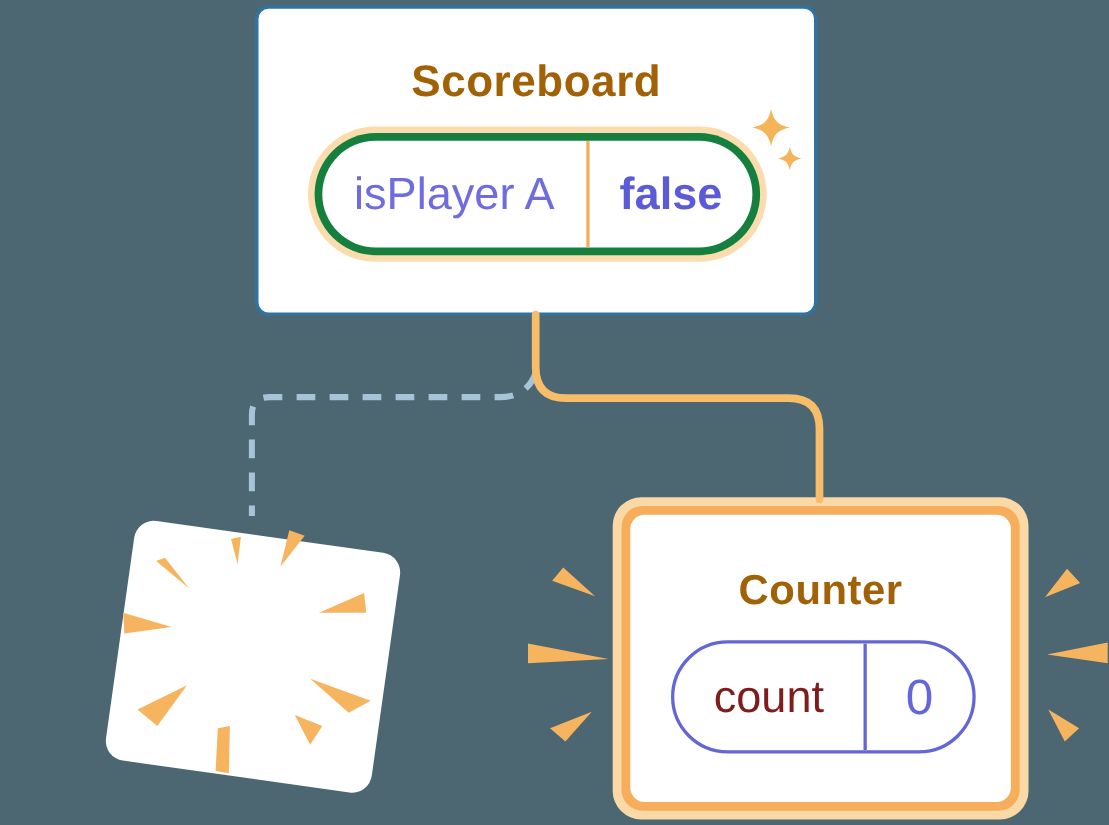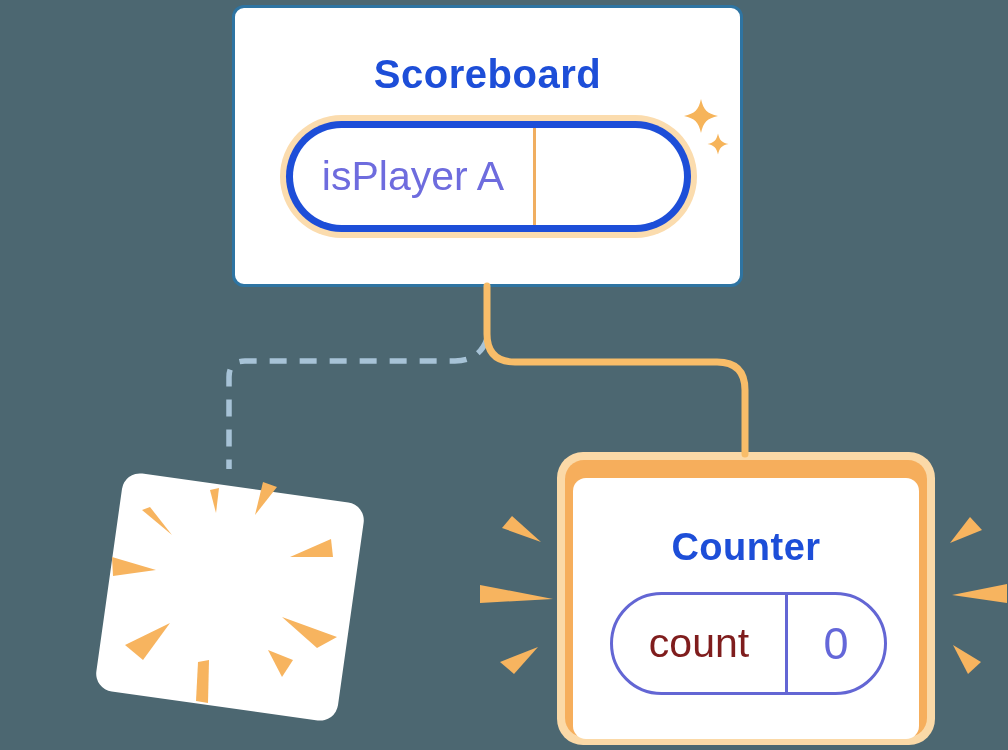--- a/index.html
+++ b/index.html
@@ -10,32 +10,32 @@
   }
   .abs{position:absolute;}
 
   
   .scoreboard-card{
     left:232px;top:5px;width:511px;height:282px;
     background:#FFFFFF;border:3px solid #2E74A2;border-radius:12px;
     box-sizing:border-box;z-index:1;
   }
   .card-title{
-    text-align:center;color:#1d4ed8;font-weight:600;
+    text-align:center;color:#a16207;font-weight:600;
     letter-spacing:0.5px;
   }
   .scoreboard-card .card-title{font-size:40px;margin-top:44px;}
 
   .state-pill-halo{
     left:280px;top:115px;width:417px;height:123px;
     background:#FBDCAE;border-radius:64px;box-sizing:border-box;
     padding:6px;z-index:2;
   }
   .state-pill-ring{
-    width:100%;height:100%;background:#1d4ed8;border-radius:58px;
+    width:100%;height:100%;background:#15803d;border-radius:58px;
     box-sizing:border-box;padding:7px;
   }
   .state-pill-body{
     width:100%;height:100%;background:#FFFFFF;border-radius:50px;
     display:flex;align-items:stretch;overflow:hidden;
   }
   .state-pill-body .cell{
     display:flex;align-items:center;justify-content:center;
   }
   .state-pill-body .cell.label{flex:0 0 240px;color:#6E6CDE;font-size:41px;}
@@ -48,21 +48,20 @@
     background:#FBD9A7;border-radius:26px;box-sizing:border-box;
     padding:8px;z-index:1;
   }
   .counter-card-ring{
     width:100%;height:100%;background:#F6AE5C;border-radius:19px;
     box-sizing:border-box;padding:8px;
   }
   .counter-card-body{
     width:100%;height:100%;background:#FFFFFF;border-radius:13px;
     position:relative;
-    margin-top:10px;
   }
   .counter-card-body .card-title{font-size:38px;padding-top:48px;}
 
   .counter-pill{
     position:absolute;left:37px;top:114px;width:277px;height:103px;
     background:#FFFFFF;border:3px solid #6366D4;border-radius:54px;
     box-sizing:border-box;display:flex;align-items:stretch;overflow:hidden;
   }
   .counter-pill .cell{display:flex;align-items:center;justify-content:center;}
   .counter-pill .cell.label{flex:0 0 172px;color:#7f1d1d;font-size:41px;}
@@ -84,20 +83,21 @@
 
 <div class="abs scoreboard-card">
   <div class="card-title">Scoreboard</div>
 </div>
 
 <div class="abs state-pill-halo">
   <div class="state-pill-ring">
     <div class="state-pill-body">
       <div class="cell label">isPlayer A</div>
       <div class="divider"></div>
+      <div class="cell value">false</div>
     </div>
   </div>
 </div>
 
 <div class="abs destroyed-card"></div>
 
 <div class="abs counter-card-outer">
   <div class="counter-card-ring">
     <div class="counter-card-body">
       <div class="card-title">Counter</div>

